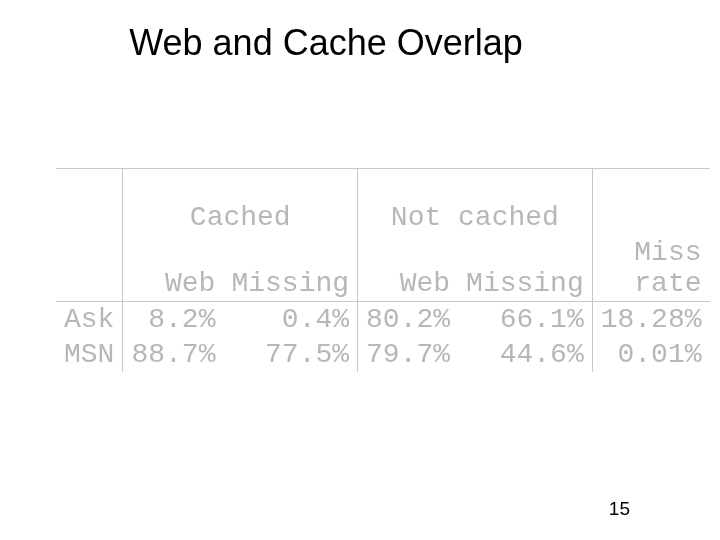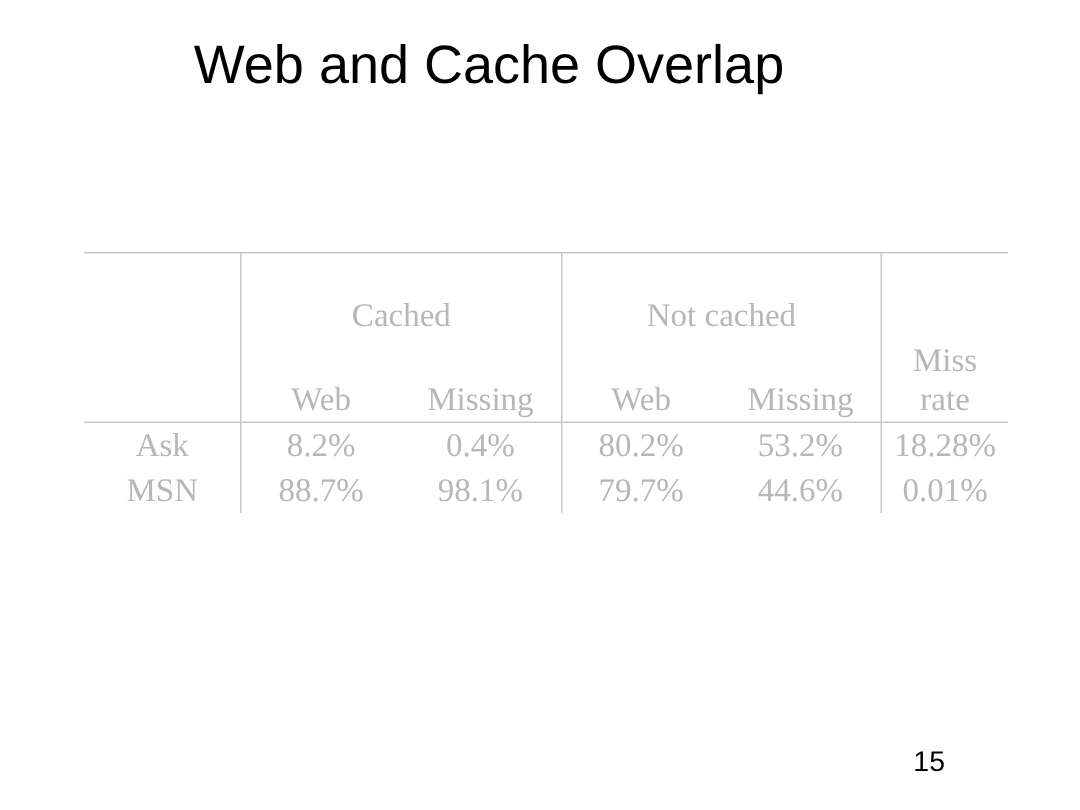--- a/index.html
+++ b/index.html
@@ -30,27 +30,27 @@
   }
   .table-wrap {
     position: absolute;
     top: 168px;
     left: 56px;
     width: 616px;
   }
   table {
     border-collapse: collapse;
     width: 100%;
-    font-family: Liberation Serif, serif;
-    font-size: 22px;
+    font-family: Liberation Mono, monospace;
+    font-size: 28px;
     color: #b7b7b7;
   }
   td, th {
     font-weight: normal;
-    text-align: center;
+    text-align: right;
     padding: 2px 8px 2px 8px;
     vertical-align: bottom;
   }
   
   col.c-name   { width: 110px; }
   col.c-cweb   { width: 110px; }
   col.c-cmiss  { width: 110px; }
   col.c-nweb   { width: 110px; }
   col.c-nmiss  { width: 110px; }
   col.c-rate   { width: 80px; }
@@ -107,27 +107,27 @@
         <th>Web</th>
         <th class="vsep-r">Missing</th>
         <th>Miss rate</th>
       </tr>
 
       <tr>
         <td class="vsep-r">Ask</td>
         <td>8.2%</td>
         <td class="vsep-r">0.4%</td>
         <td>80.2%</td>
-        <td class="vsep-r">53.2%</td>
+        <td class="vsep-r">66.1%</td>
         <td>18.28%</td>
       </tr>
       <tr>
         <td class="vsep-r">MSN</td>
         <td>88.7%</td>
-        <td class="vsep-r">98.1%</td>
+        <td class="vsep-r">77.5%</td>
         <td>79.7%</td>
         <td class="vsep-r">44.6%</td>
         <td>0.01%</td>
       </tr>
     </tbody>
       </table>
   </div>
 
   <div class="page-num">15</div>
 

